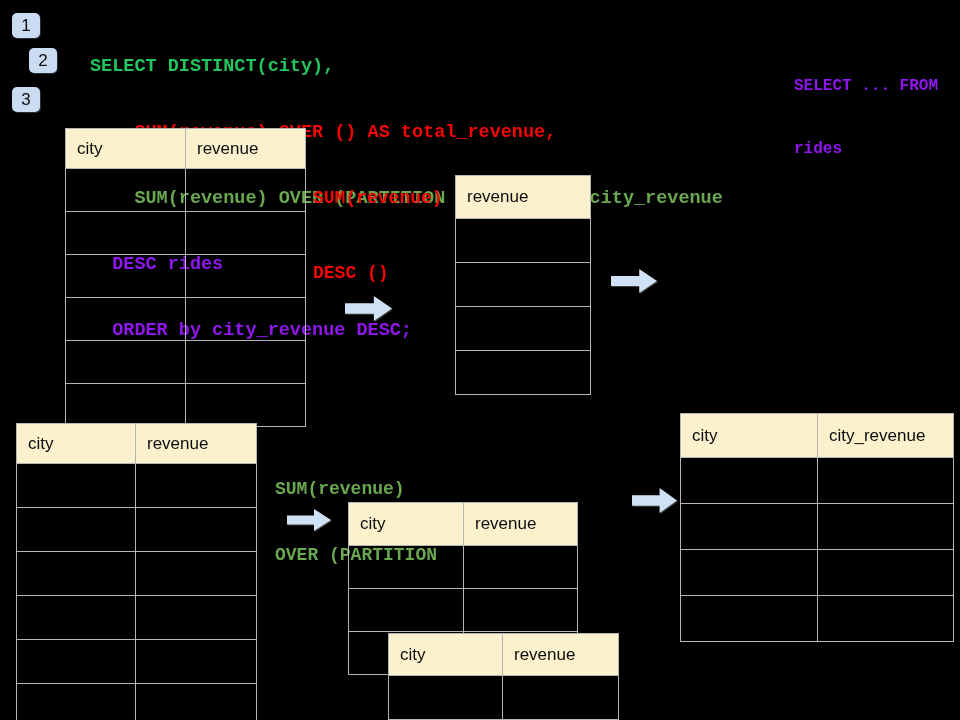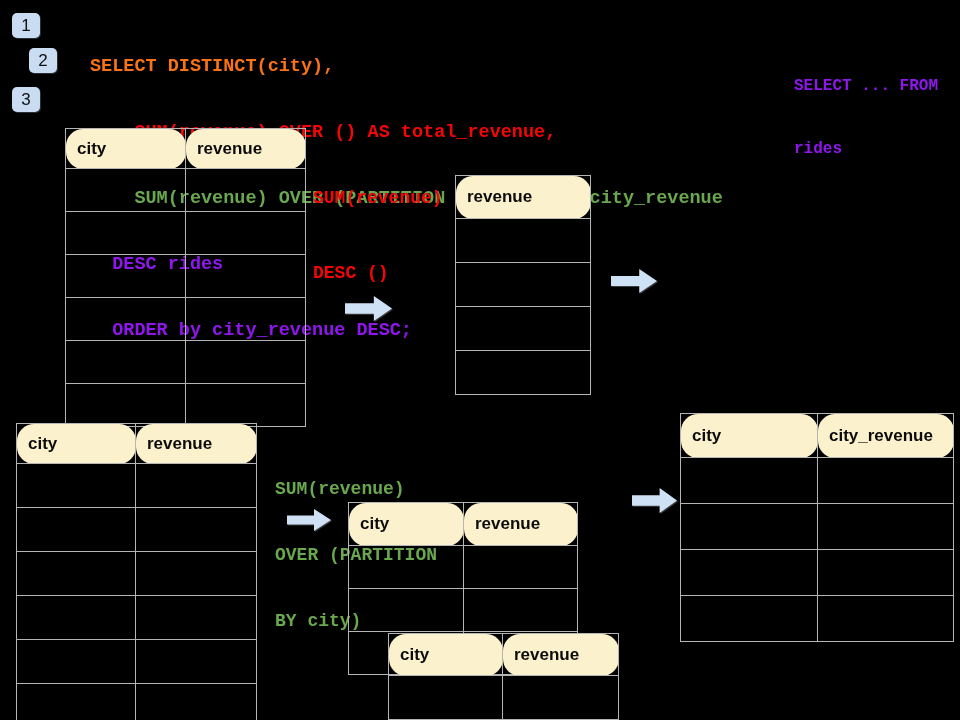--- a/index.html
+++ b/index.html
@@ -29,26 +29,25 @@
   .ann-total{position:absolute;left:313px;top:136px;font-size:18px;line-height:25px;}
   .ann-part{position:absolute;left:275px;top:434px;font-size:18px;line-height:22px;}
   
   table.tbl{
     position:absolute;
     border-collapse:collapse;
     table-layout:fixed;
   }
   .tbl th{
     background:#fcf1cd;
-    font-weight:bold;
+    font-weight:normal;
     font-size:17px;
     color:#0c0c0c;
     text-align:left;
     padding:0 0 0 11px;
-    border-radius:17px;
   }
   .tbl th,.tbl td{border:1px solid #b5b5b5;}
   .tbl td{background:transparent;}
   #t1{left:65px;top:128px;width:240px}  #t1 th{height:39px} #t1 td{height:40px}
   #t2{left:455px;top:175px;width:135px} #t2 th{height:42px} #t2 td{height:41px}
   #t3{left:16px;top:423px;width:240px}  #t3 th{height:39px} #t3 td{height:41px}
   #t4{left:348px;top:502px;width:229px} #t4 th{height:42px} #t4 td{height:40px}
   #t5{left:388px;top:633px;width:230px} #t5 th{height:41px} #t5 td{height:41px}
   #t6{left:680px;top:413px;width:273px} #t6 th{height:43px} #t6 td{height:43px}
   
@@ -62,41 +61,40 @@
     <span>1</span>
   </div>
 <div class="badge" style="left:29px;top:48px">
     <span>2</span>
   </div>
 <div class="badge" style="left:12px;top:87px">
     <span>3</span>
   </div>
 
 <div class="mono code-block">
-  <div style="color: #f97316;">SELECT DISTINCT(city),</div>
+  <div style="color: #22c55e;">SELECT DISTINCT(city),</div>
   <div style="color: rgb(244, 6, 6);">    SUM(revenue) OVER () AS total_revenue,</div>
   <div style="color: rgb(106, 168, 79);">    SUM(revenue) OVER (PARTITION BY city) as city_revenue</div>
   <div style="color: rgb(143, 23, 238);">  DESC rides</div>
   <div style="color: rgb(143, 23, 238); font-family: Liberation Mono, monospace;">  ORDER by city_revenue DESC;</div>
 </div>
 
 <div class="mono side-note" style="color: rgb(143, 23, 238); margin-left: 44px;">
   <div>SELECT ... FROM</div>
   <div>rides</div>
 </div>
 
 <div class="mono ann-total" style="color: rgb(244, 6, 6);">
   <div>SUM(revenue)</div>
   <div>DESC ()</div>
 </div>
 
 <div class="mono ann-part" style="color: rgb(106, 168, 79);">
   <div>SUM(revenue)</div>
   <div>OVER (PARTITION</div>
-  <div>BY city)</div>
 </div>
 
 <table class="tbl" id="t1">
   <colgroup>
       <col style="width:120px">
       <col style="width:120px">
     </colgroup>
   <thead>
       <tr>
     <th>city</th>

